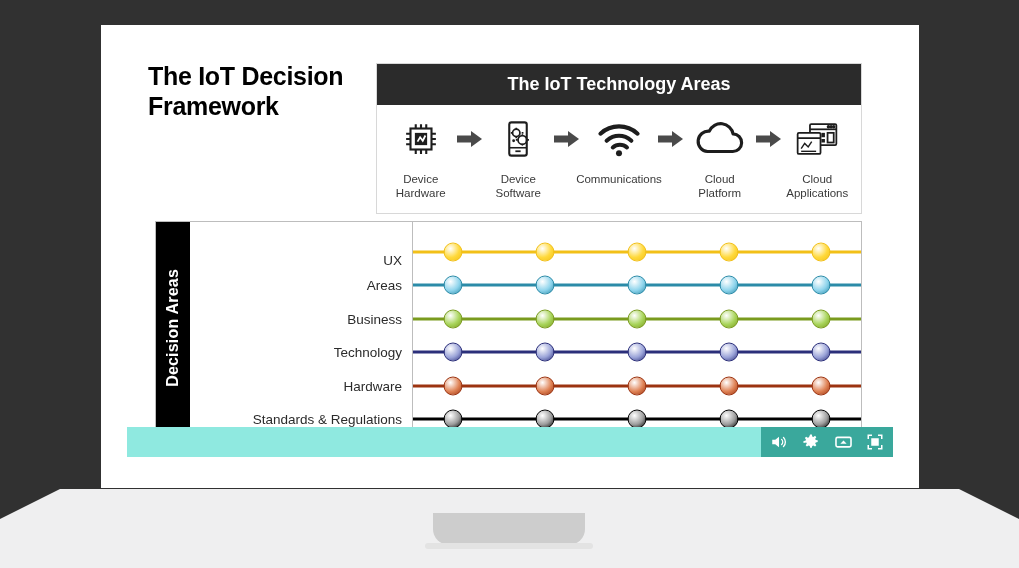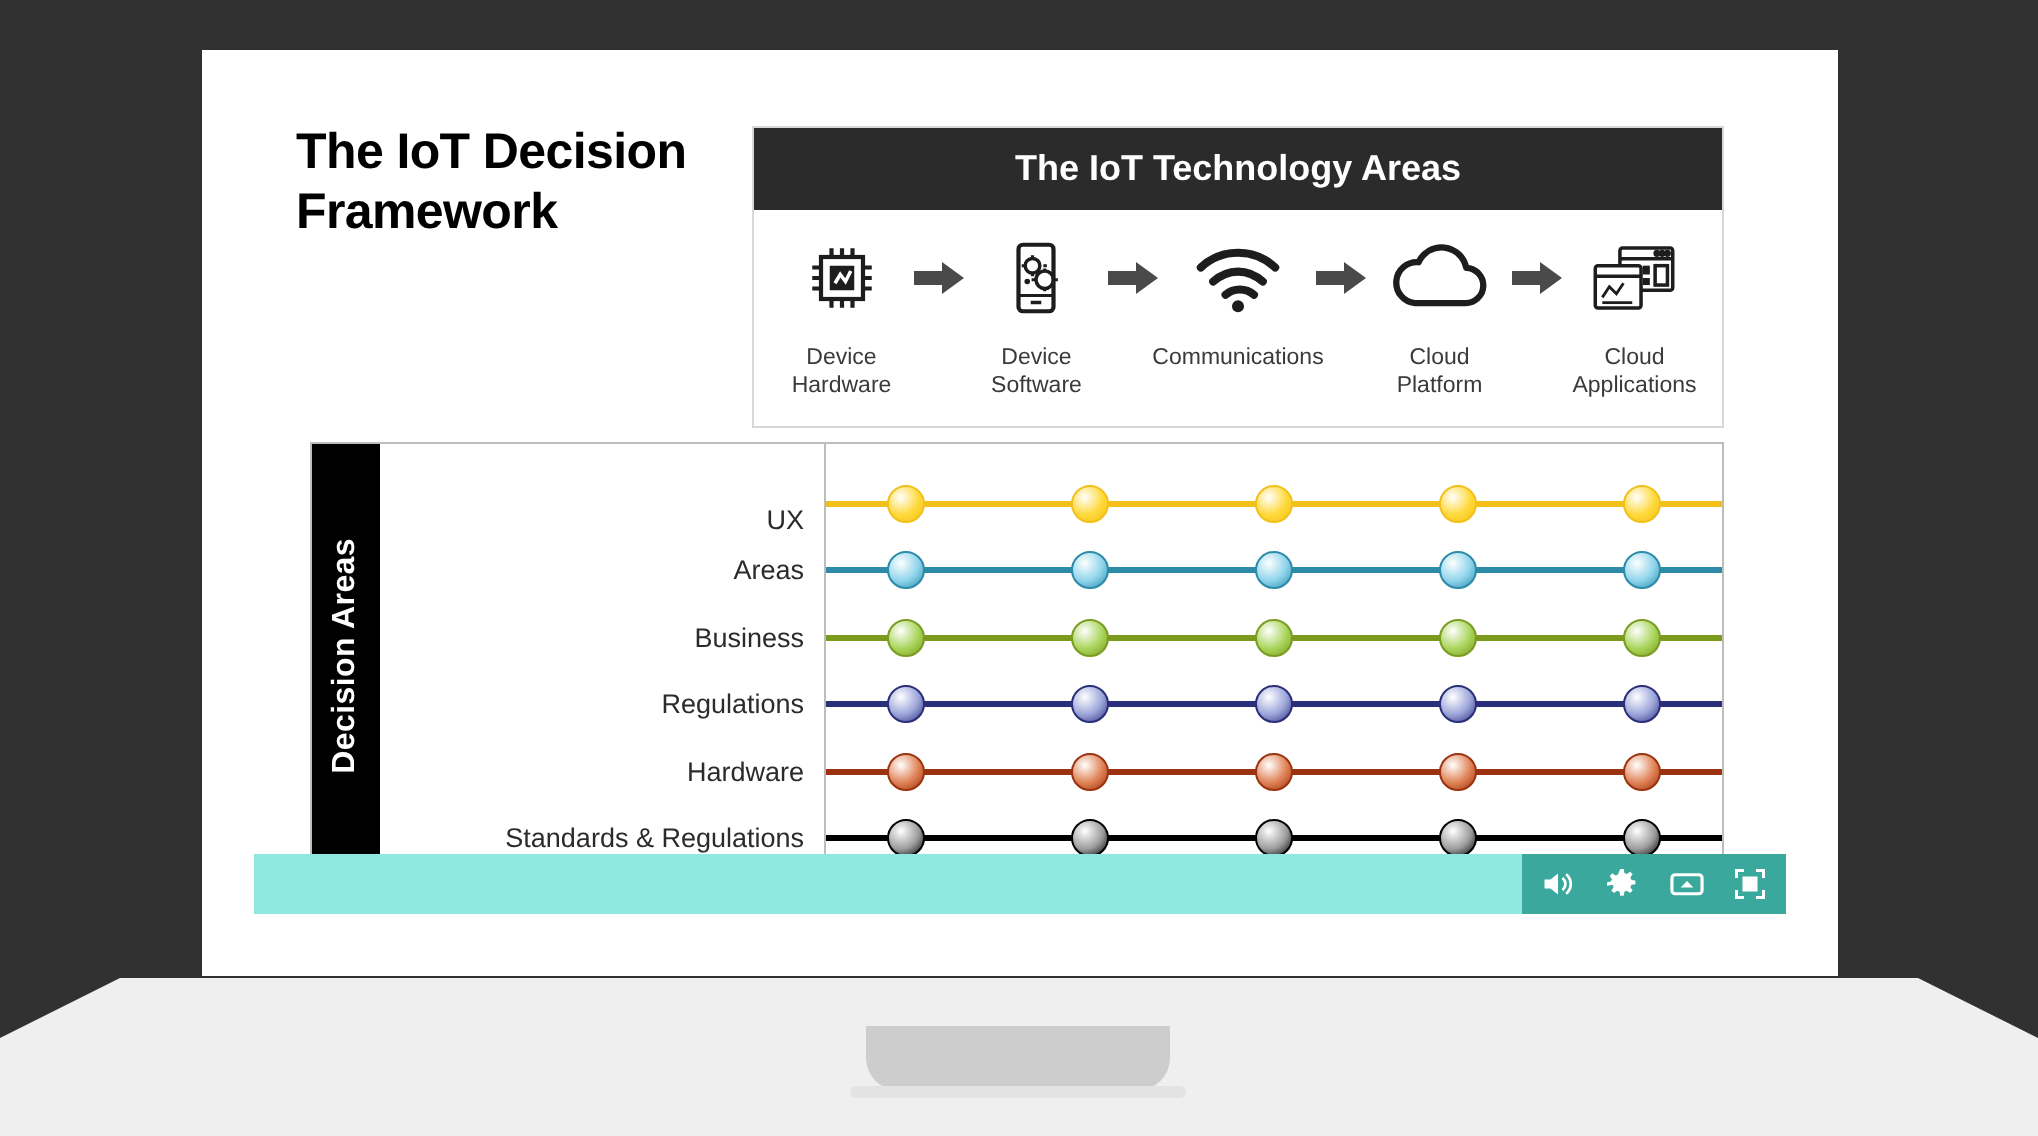--- a/index.html
+++ b/index.html
@@ -250,21 +250,21 @@
       </div>
 
       <div class="matrix">
         <div class="matrix-side">
           <span>Decision Areas</span>
         </div>
         <div class="matrix-labels" id="matrix-labels">
             <div class="row-label" style="top: 38px;">UX</div>
             <div class="row-label" style="top: 63.4px;">Areas</div>
             <div class="row-label" style="top: 96.8px; text-align: right;">Business</div>
-            <div class="row-label" style="top: 130.2px;">Regulations</div>
+            <div class="row-label" style="top: 130.2px;">Technology</div>
             <div class="row-label" style="top: 163.6px;">Hardware</div>
             <div class="row-label" style="top: 197px;">Standards &amp; Regulations</div>
           </div>
         <div class="matrix-plot" id="matrix-plot">
             <div class="row-line" style="top: 30px; background: rgb(242, 192, 24);"></div>
             <div class="node" style="top: 30px; left: 9%; background: radial-gradient(circle at 35% 30%, rgb(255, 255, 255) 0%, rgb(255, 217, 59) 55%, rgb(242, 192, 24) 100%); border: 1px solid rgb(242, 192, 24);"></div>
             <div class="node" style="top: 30px; left: 29.5%; background: radial-gradient(circle at 35% 30%, rgb(255, 255, 255) 0%, rgb(255, 217, 59) 55%, rgb(242, 192, 24) 100%); border: 1px solid rgb(242, 192, 24);"></div>
             <div class="node" style="top: 30px; left: 50%; background: radial-gradient(circle at 35% 30%, rgb(255, 255, 255) 0%, rgb(255, 217, 59) 55%, rgb(242, 192, 24) 100%); border: 1px solid rgb(242, 192, 24);"></div>
             <div class="node" style="top: 30px; left: 70.5%; background: radial-gradient(circle at 35% 30%, rgb(255, 255, 255) 0%, rgb(255, 217, 59) 55%, rgb(242, 192, 24) 100%); border: 1px solid rgb(242, 192, 24);"></div>
             <div class="node" style="top: 30px; left: 91%; background: radial-gradient(circle at 35% 30%, rgb(255, 255, 255) 0%, rgb(255, 217, 59) 55%, rgb(242, 192, 24) 100%); border: 1px solid rgb(242, 192, 24);"></div>

